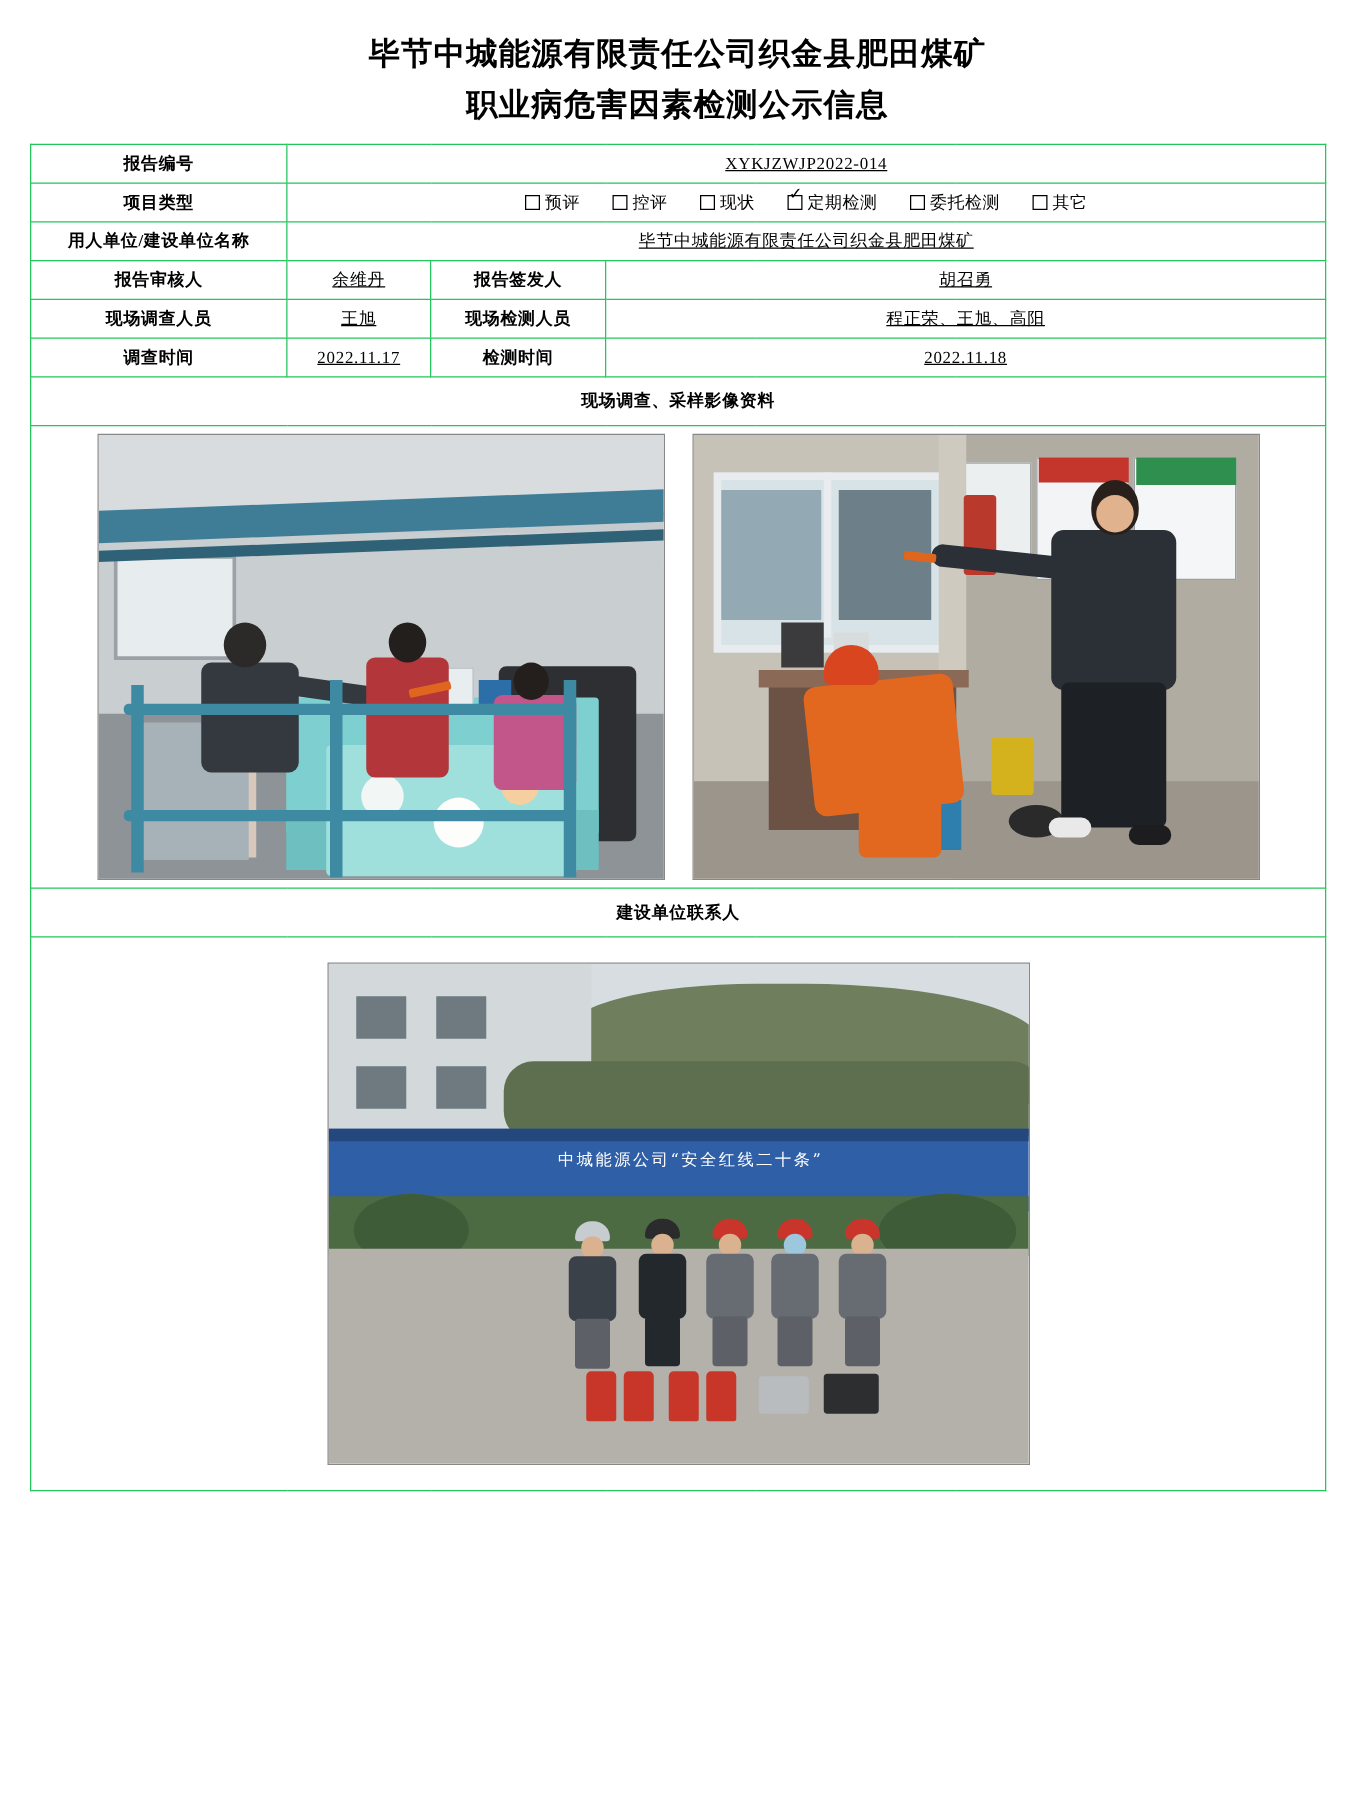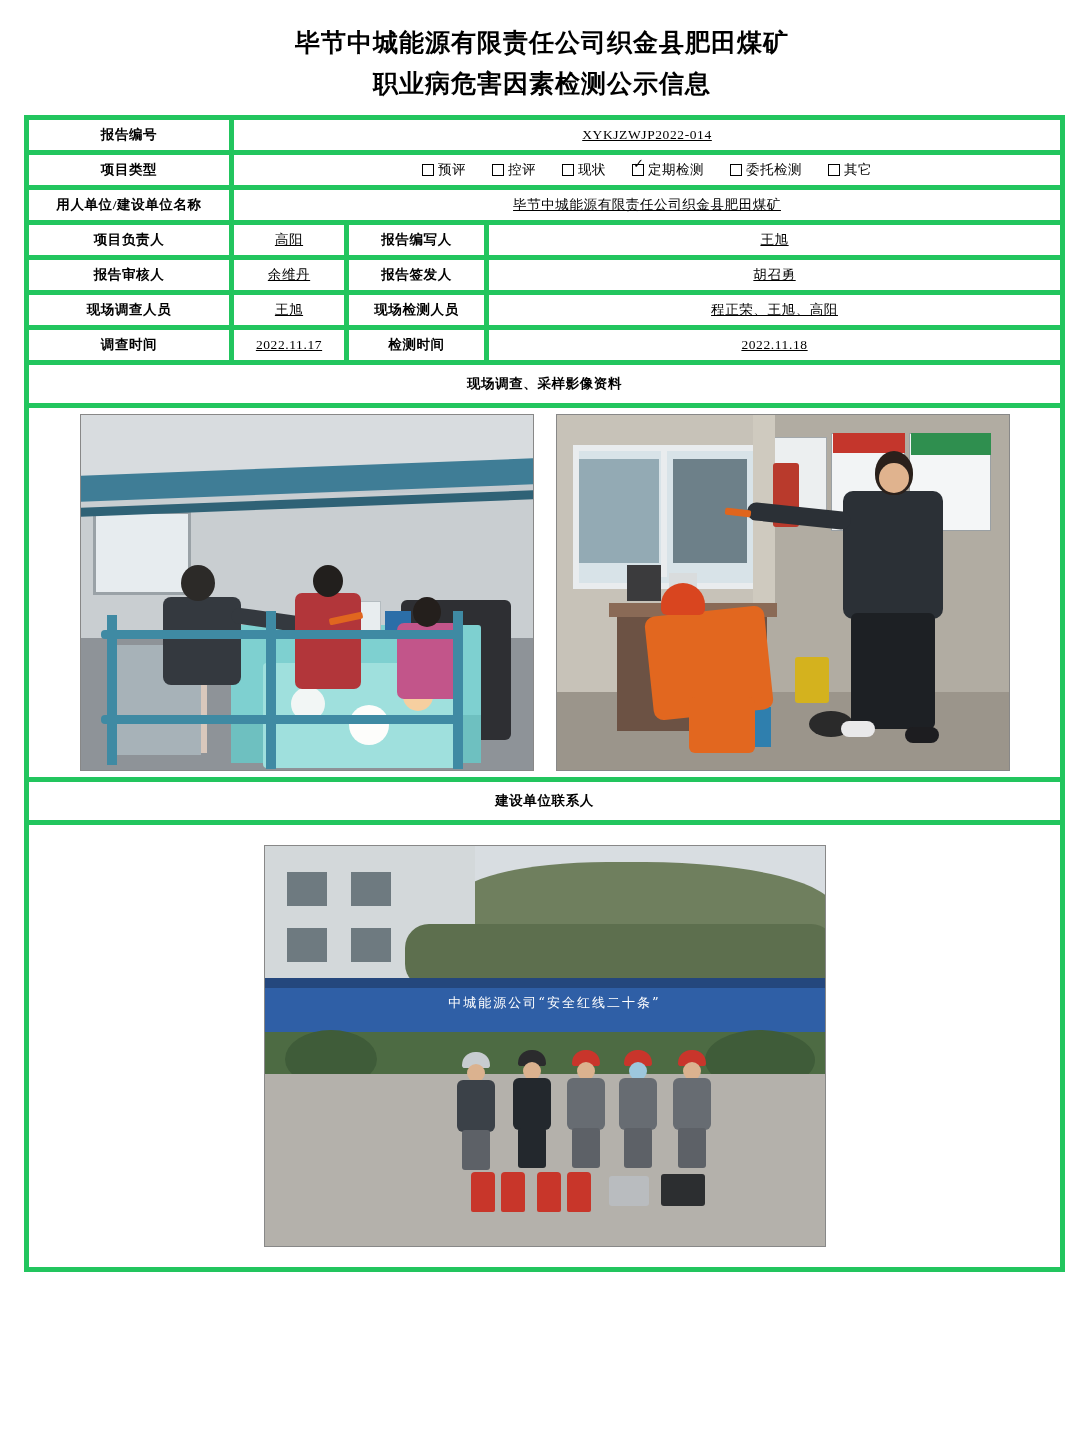--- a/index.html
+++ b/index.html
@@ -31,21 +31,21 @@
     line-height: 1.65;
     letter-spacing: 1px;
   }
   table.main {
     border-collapse: collapse;
     width: 1036px;
     table-layout: fixed;
     margin: 0 auto;
   }
   table.main td {
-    border: 5px solid #22c55e;
+    border: 1px solid #22c55e;
     font-size: 13.5px;
     padding: 6px 4px;
     text-align: center;
     vertical-align: middle;
     letter-spacing: 0.6px;
   }
   td.label {
     font-weight: bold;
     letter-spacing: 1.2px;
   }
@@ -259,26 +259,20 @@
     </tr>
 
     <tr class="row-h">
       <td class="label">用人单位/建设单位名称</td>
       <td class="value" colspan="5">毕节中城能源有限责任公司织金县肥田煤矿</td>
     </tr>
 
 
 
 
-    <tr class="row-h">
-      <td class="label">项目负责人</td>
-      <td class="value">高阳</td>
-      <td class="label">报告编写人</td>
-      <td class="value" colspan="3">王旭</td>
-    </tr>
 
     <tr class="row-h">
       <td class="label">报告审核人</td>
       <td class="value">余维丹</td>
       <td class="label">报告签发人</td>
       <td class="value" colspan="3">胡召勇</td>
     </tr>
 
     <tr class="row-h">
       <td class="label">现场调查人员</td>

